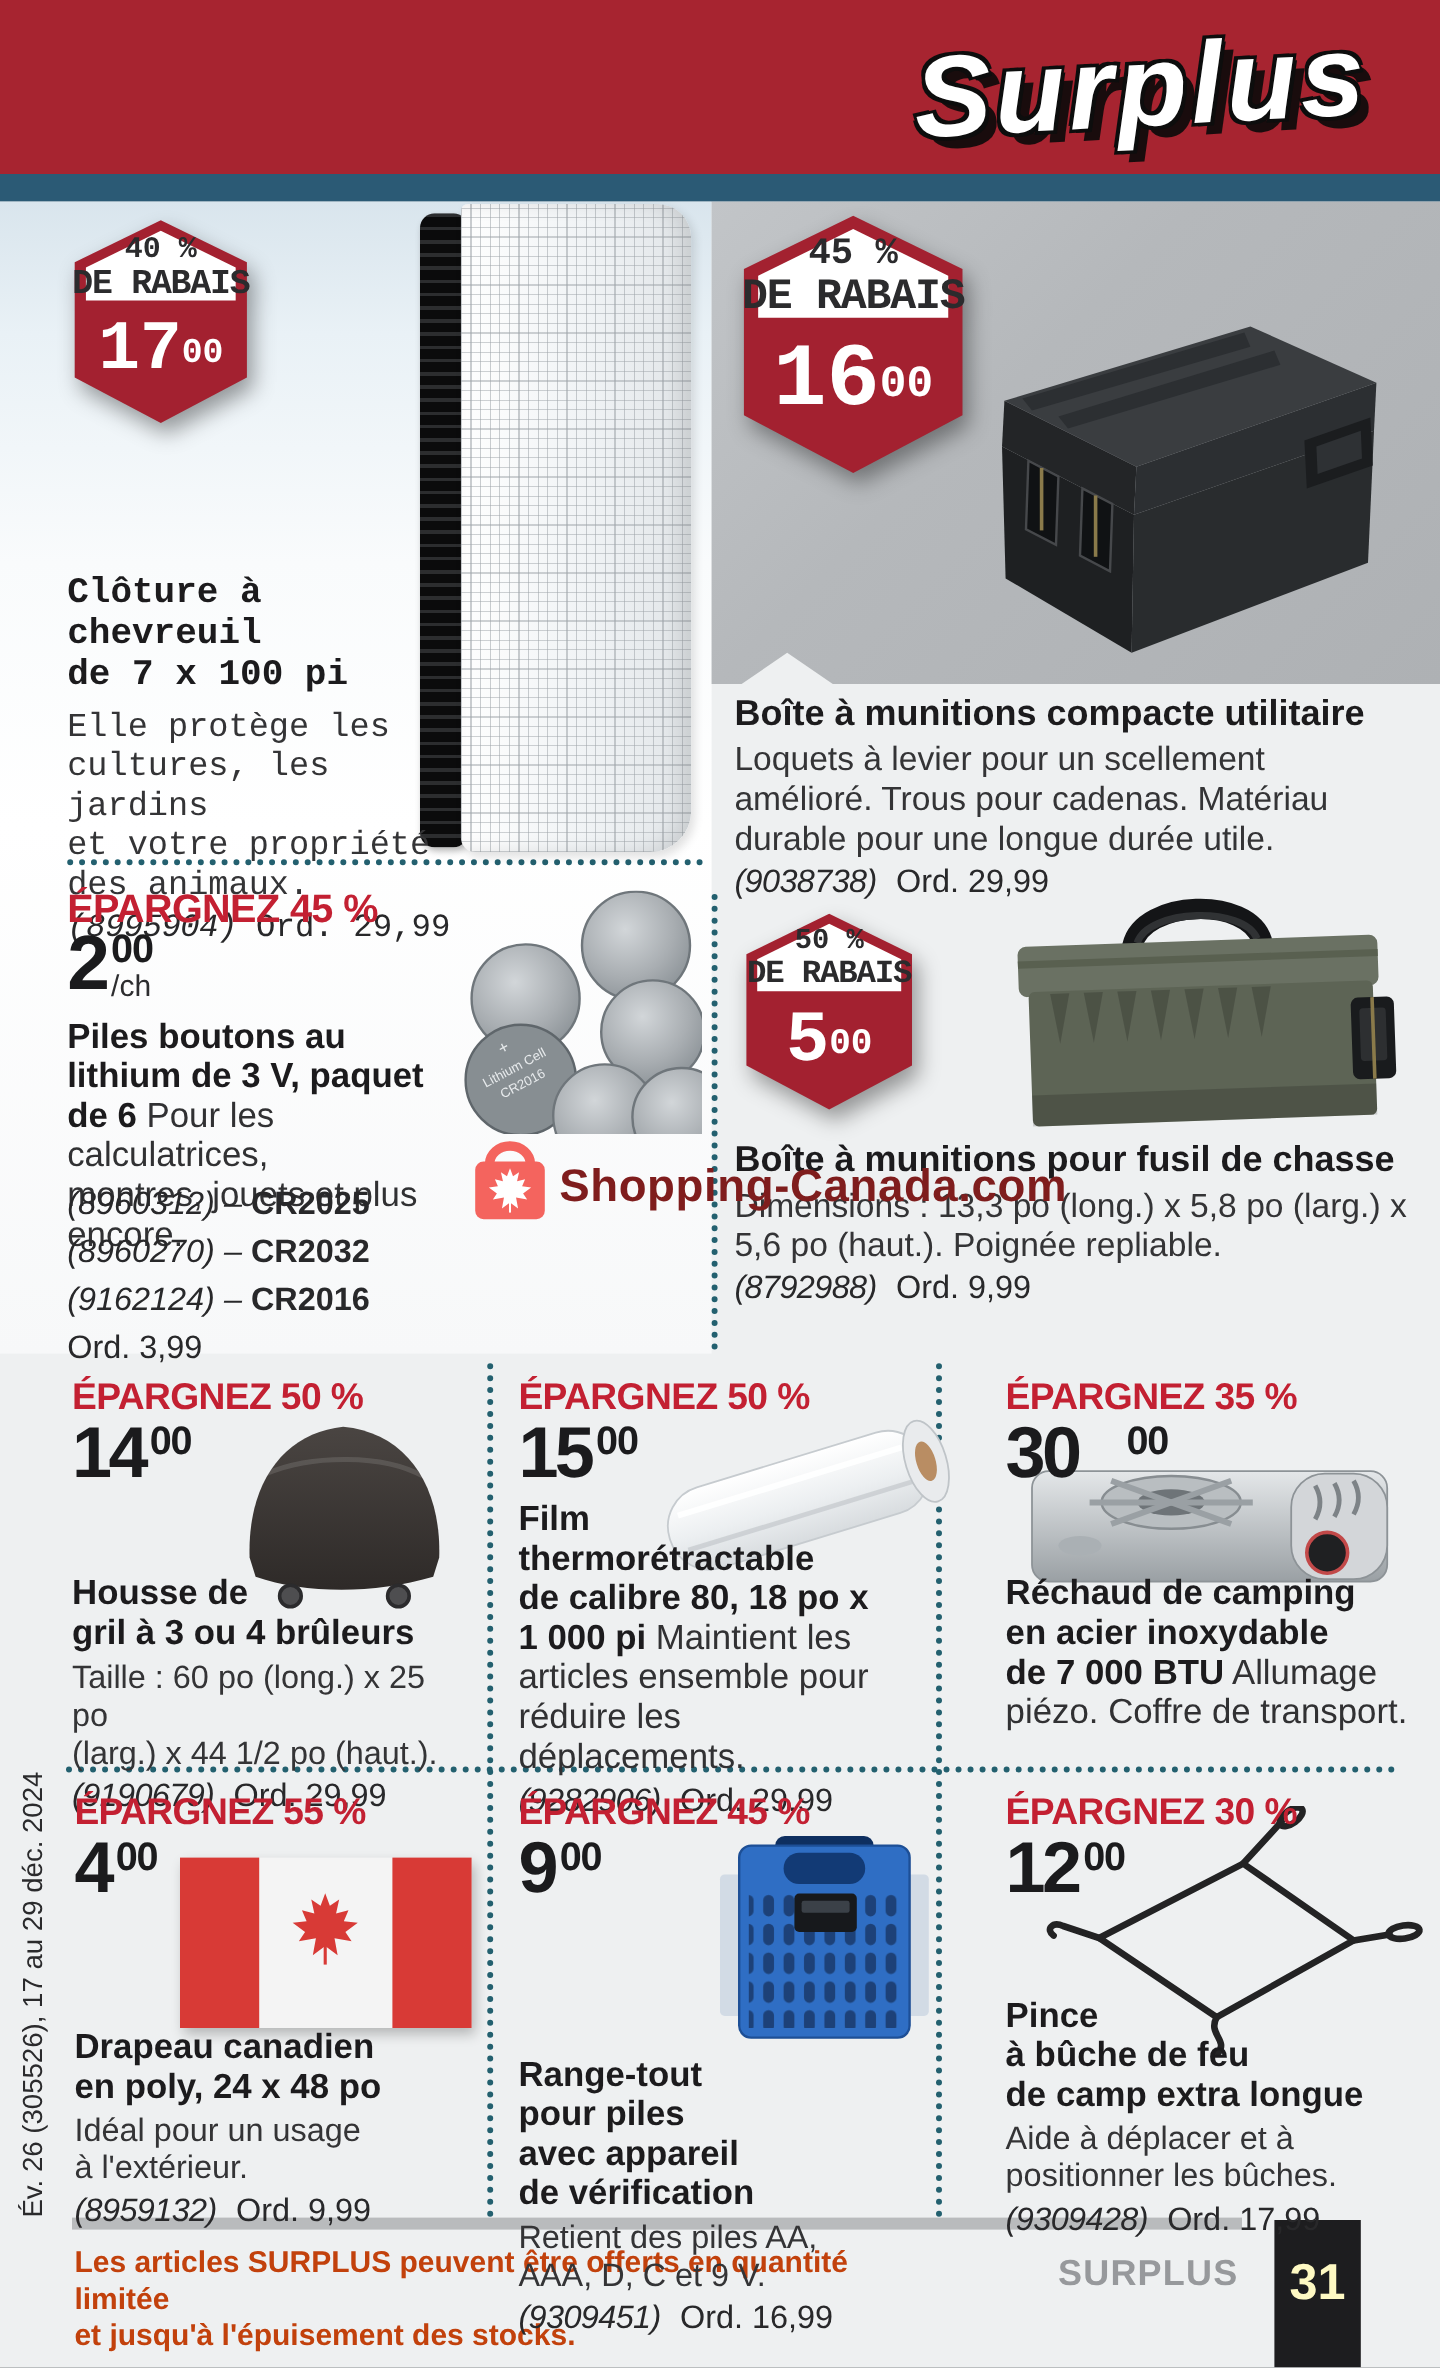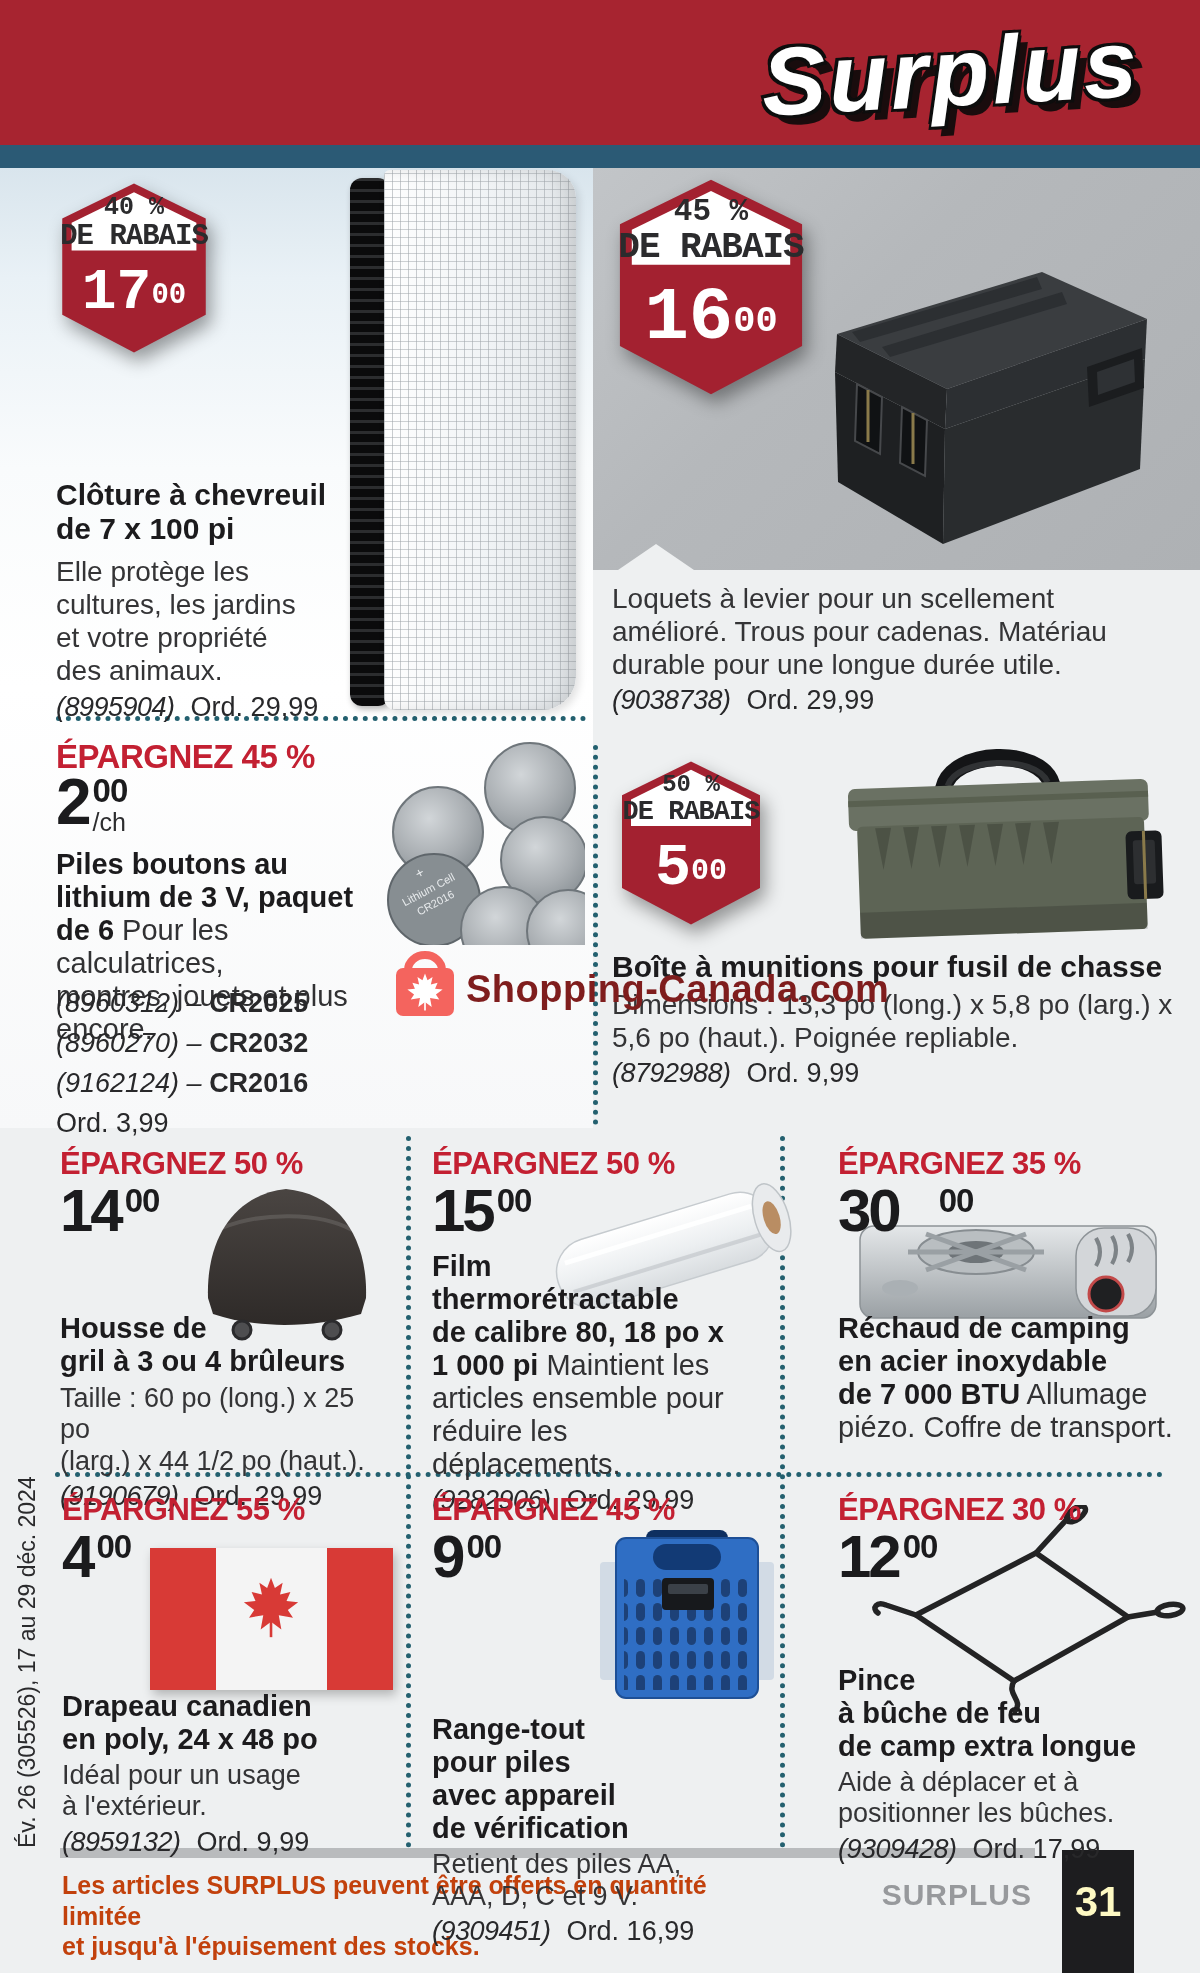--- a/index.html
+++ b/index.html
@@ -106,21 +106,21 @@
       <polygon points="50,7 90,28 90,47 10,47 10,28" fill="#ffffff"></polygon>
     </svg>
     <div class="hb-percent" style="top:13px;font-size:25px;">40 %</div>
     <div class="hb-label" style="top:40px;font-size:29px;">DE RABAIS</div>
     <div class="hb-price" style="top:82px;font-size:58px;"><span>17</span><span class="c">00</span></div>
   </div>
   <div class="abs photo" style="left:350px;top:170px;width:228px;height:540px;">
     <div class="fence-rod"></div>
     <div class="fence-mesh"></div>
   </div>
-  <div class="abs pblock lg" style="left:56px;top:478px;width:330px;">
+  <div class="abs pblock lg" style="left:56px;top:478px;width:330px;font-family:Liberation Mono, monospace;">
     <p class="ptitle pre">Clôture à chevreuil
 de 7 x 100 pi</p>
     <p class="pdesc pre" style="margin-top:9px;">Elle protège les
 cultures, les jardins
 et votre propriété
 des animaux.</p>
     <p class="psku"><span class="sku">(8995904)</span><span class="ord">Ord. 29,99</span></p>
   </div>
 
   <div class="abs hdots" style="left:56px;top:716px;width:530px;"></div>
@@ -185,20 +185,21 @@
     <polygon points="93,160 203,217 201,332 96,270" fill="#1e2022"></polygon>
     <polygon points="203,217 403,147 398,257 201,332" fill="#292c2e"></polygon>
     <polygon points="115,172 140,185 138,242 113,229" fill="#101214" stroke="#46484b" stroke-width="2"></polygon>
     <polygon points="160,195 185,208 183,264 158,251" fill="#101214" stroke="#46484b" stroke-width="2"></polygon>
     <line x1="126" y1="178" x2="126" y2="230" stroke="#8a7a4a" stroke-width="3"></line>
     <line x1="171" y1="201" x2="171" y2="252" stroke="#8a7a4a" stroke-width="3"></line>
     <polygon points="345,155 400,136 402,176 347,195" fill="#1b1d1f"></polygon>
     <polygon points="355,160 392,147 393,170 356,183" fill="#2e3134"></polygon>
   </svg>
   <div class="abs pblock lg" style="left:612px;top:578px;width:580px;">
+    <p class="ptitle">Boîte à munitions compacte utilitaire</p>
     <p class="pdesc pre" style="margin-top:4px;">Loquets à levier pour un scellement
 amélioré. Trous pour cadenas. Matériau
 durable pour une longue durée utile.</p>
     <p class="psku"><span class="sku">(9038738)</span><span class="ord">Ord. 29,99</span></p>
   </div>
 
   <div class="hexbadge" style="left:616px;top:760px;width:150px;height:166px;">
     <svg viewBox="0 0 100 118" preserveAspectRatio="none">
       <polygon points="50,1 96,25 96,91 50,117 4,91 4,25" fill="#a32130"></polygon>
       <polygon points="50,7 90,28 90,47 10,47 10,28" fill="#ffffff"></polygon>

